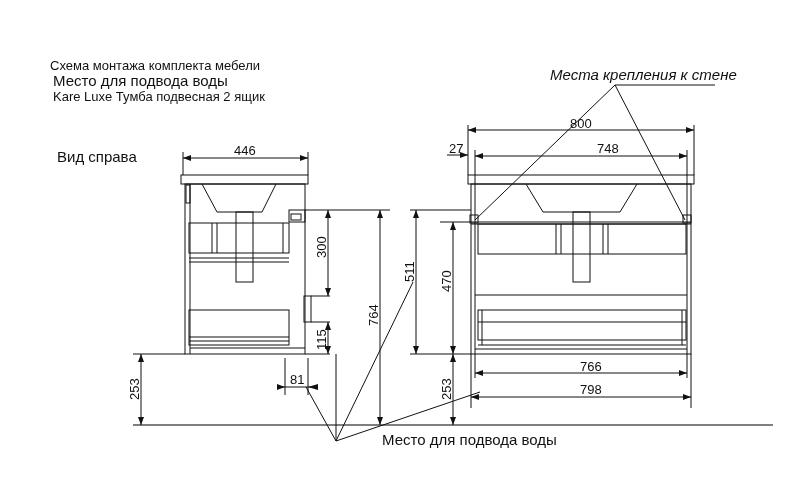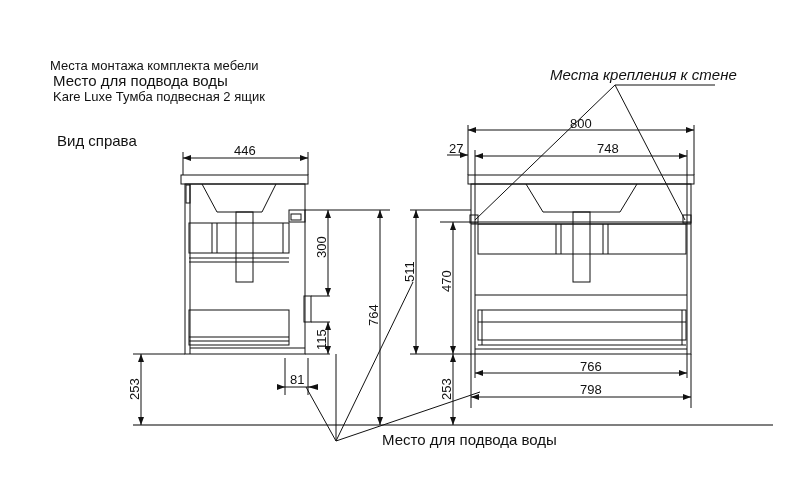--- a/index.html
+++ b/index.html
@@ -1,30 +1,30 @@
 <!DOCTYPE html>
 <html><head>
 <meta charset="utf-8">
 <style>
   html, body { margin:0; padding:0; background:#ffffff; }
   body { width:800px; height:486px; position:relative; overflow:hidden; font-family:"Liberation Sans", sans-serif; color:#111; }
   .txt { position:absolute; white-space:nowrap; color:#111; font-family:"Liberation Sans", sans-serif; }
   .t1 { left:50px; top:58px; font-size:13px; }
   .t2 { left:53px; top:72px; font-size:15px; }
   .t3 { left:53px; top:89px; font-size:13px;text-align:right; }
-  .t4 { left:57px; top:132px; font-size:15px; }
+  .t4 { left:57px; top:148px; font-size:15px; }
   .t5 { left:550px; top:66px; font-size:15px;font-style:italic; }
   .t6 { left:382px; top:431px; font-size:15px; }
   svg { position:absolute; left:0; top:0; }
   svg text { font-family:"Liberation Sans", sans-serif; font-size:13px; fill:#111; }
 </style>
 </head>
 <body>
 
-<div class="txt t1">Места монтажа комплекта мебели</div>
+<div class="txt t1">Схема монтажа комплекта мебели</div>
 <div class="txt t2">Место для подвода воды</div>
 <div class="txt t3">Kare Luxe Тумба подвесная 2 ящик</div>
 <div class="txt t4">Вид справа</div>
 <div class="txt t5">Места крепления к стене</div>
 <div class="txt t6">Место для подвода воды</div>
 
 <svg width="800" height="486" viewBox="0 0 800 486">
   <defs>
     <marker id="arr" markerWidth="8" markerHeight="6" refX="8" refY="3" orient="auto" markerUnits="userSpaceOnUse">
       <path d="M0,0 L8,3 L0,6 z" fill="#111"></path>

